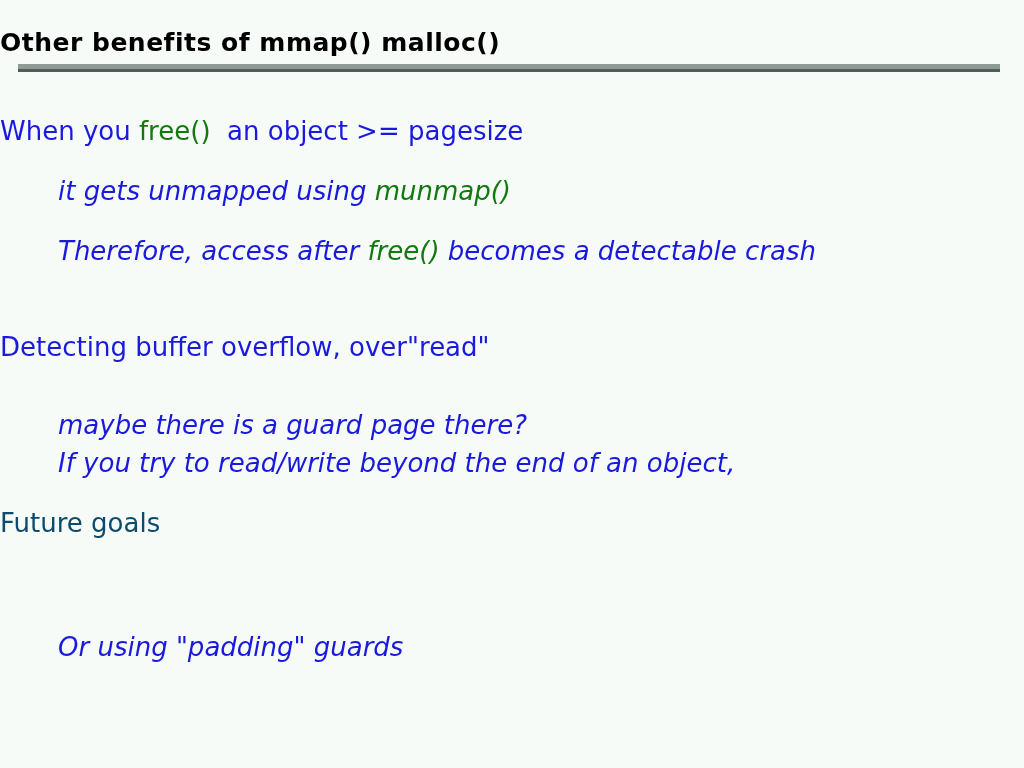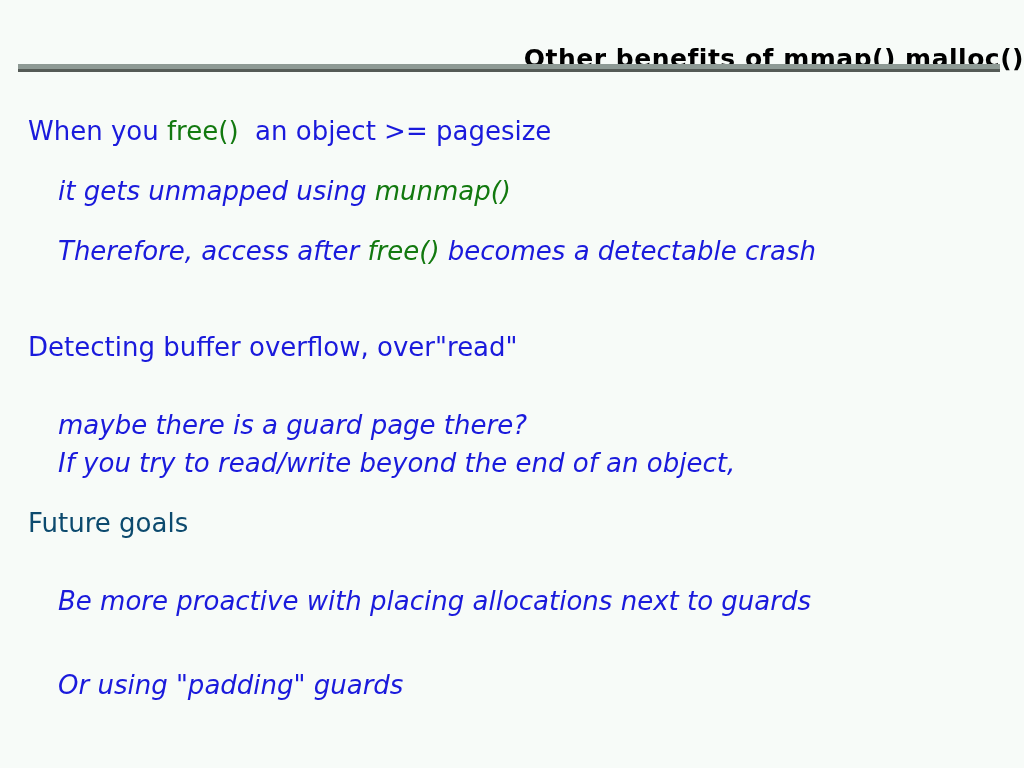--- a/index.html
+++ b/index.html
@@ -18,24 +18,24 @@
   .slide {
     position: relative;
     width: 1024px;
     height: 768px;
     box-sizing: border-box;
   }
 
   
   .slide-title {
     position: absolute;
-    top: 44px;
+    top: 28px;
     left: 0;
     width: 1024px;
-    text-align: right;
+    text-align: left;
     color: #000000;
     font-family: "DejaVu Sans", sans-serif;
     font-weight: bold;
     font-size: 25px;
     letter-spacing: 0.5px;
     line-height: 30px;
     white-space: nowrap;
   }
 
   
@@ -59,21 +59,20 @@
 
   .line {
     color: #1a1adc;
     font-family: "DejaVu Sans", sans-serif;
     font-size: 26px;
     line-height: 38px;
     white-space: pre-wrap;
   }
 
   .level1 {
-    margin-left: 28px;
   }
 
   .level2 {
     margin-left: 58px;
     font-style: italic;
   }
 
   .code {
     color: #12790f;
   }
@@ -114,20 +113,19 @@
     <div class="line level2" style="color: rgb(26, 26, 220);"><span>maybe there is a guard page there?</span></div>
 
     <div class="line level2" style="color: rgb(26, 26, 220);"><span>If you try to read/write beyond the end of an object,</span></div>
 
     <div class="gap-sm"></div>
 
     <div class="line level1" style="color: #0c4a6e;"><span>Future goals</span></div>
 
     <div class="gap-md"></div>
 
-    <div class="line level2" style="color: rgb(26, 26, 220);"><span>Be more proactive with placing allocations next to guards</span></div>
 
     <div class="gap-lg"></div>
 
     <div class="line level2" style="color: rgb(26, 26, 220);"><span>Or using "padding" guards</span></div>
 
   </div>
 </div>
 
 </body></html>

